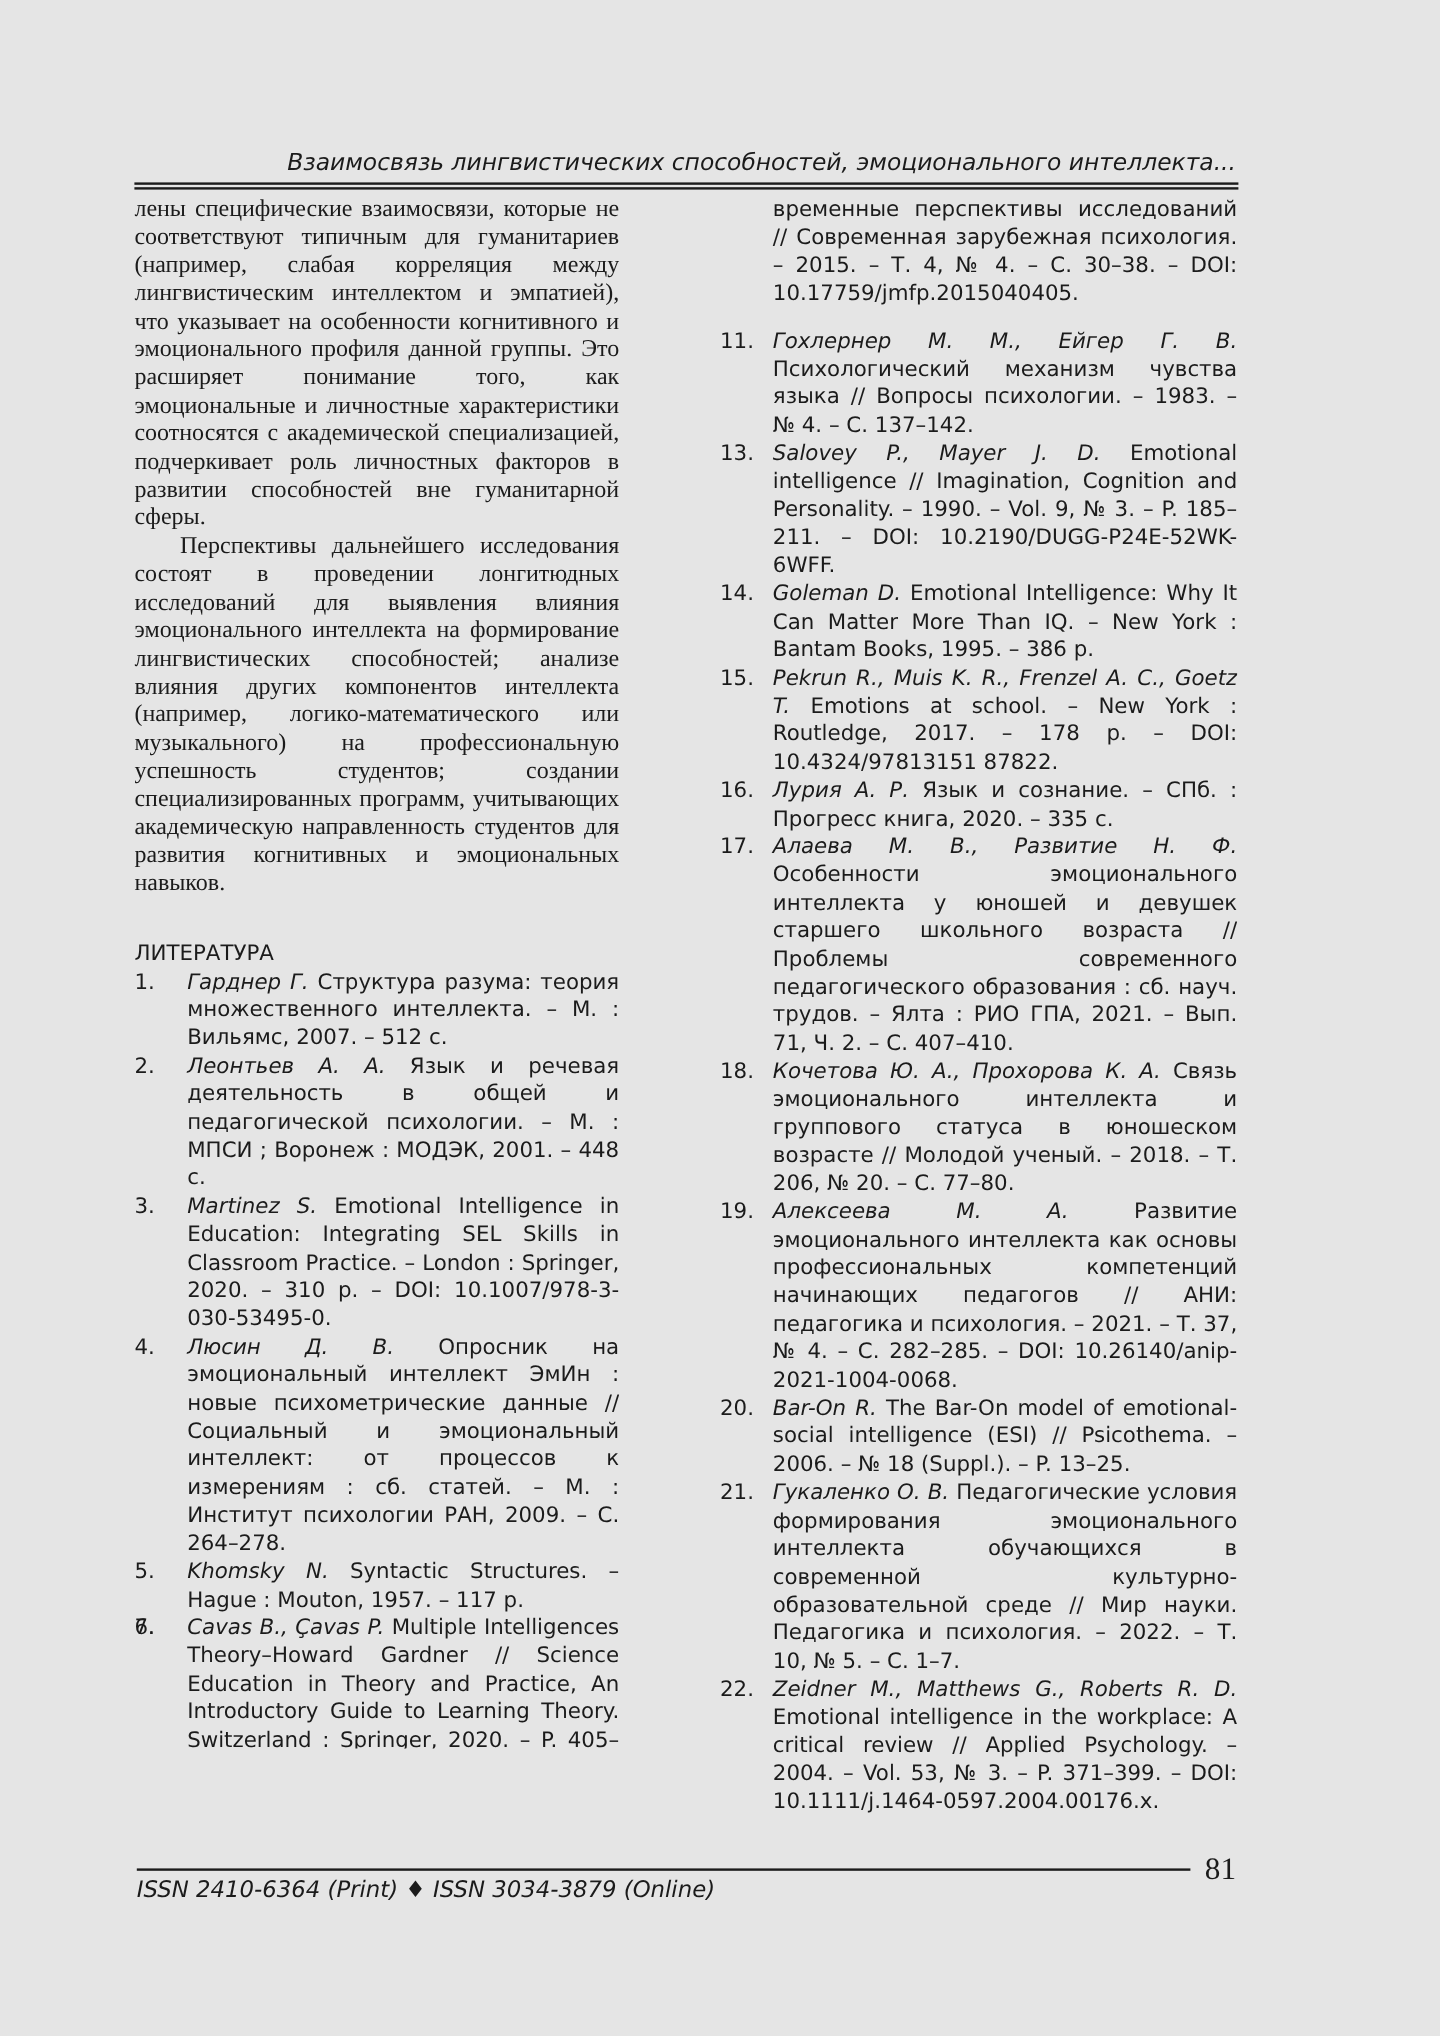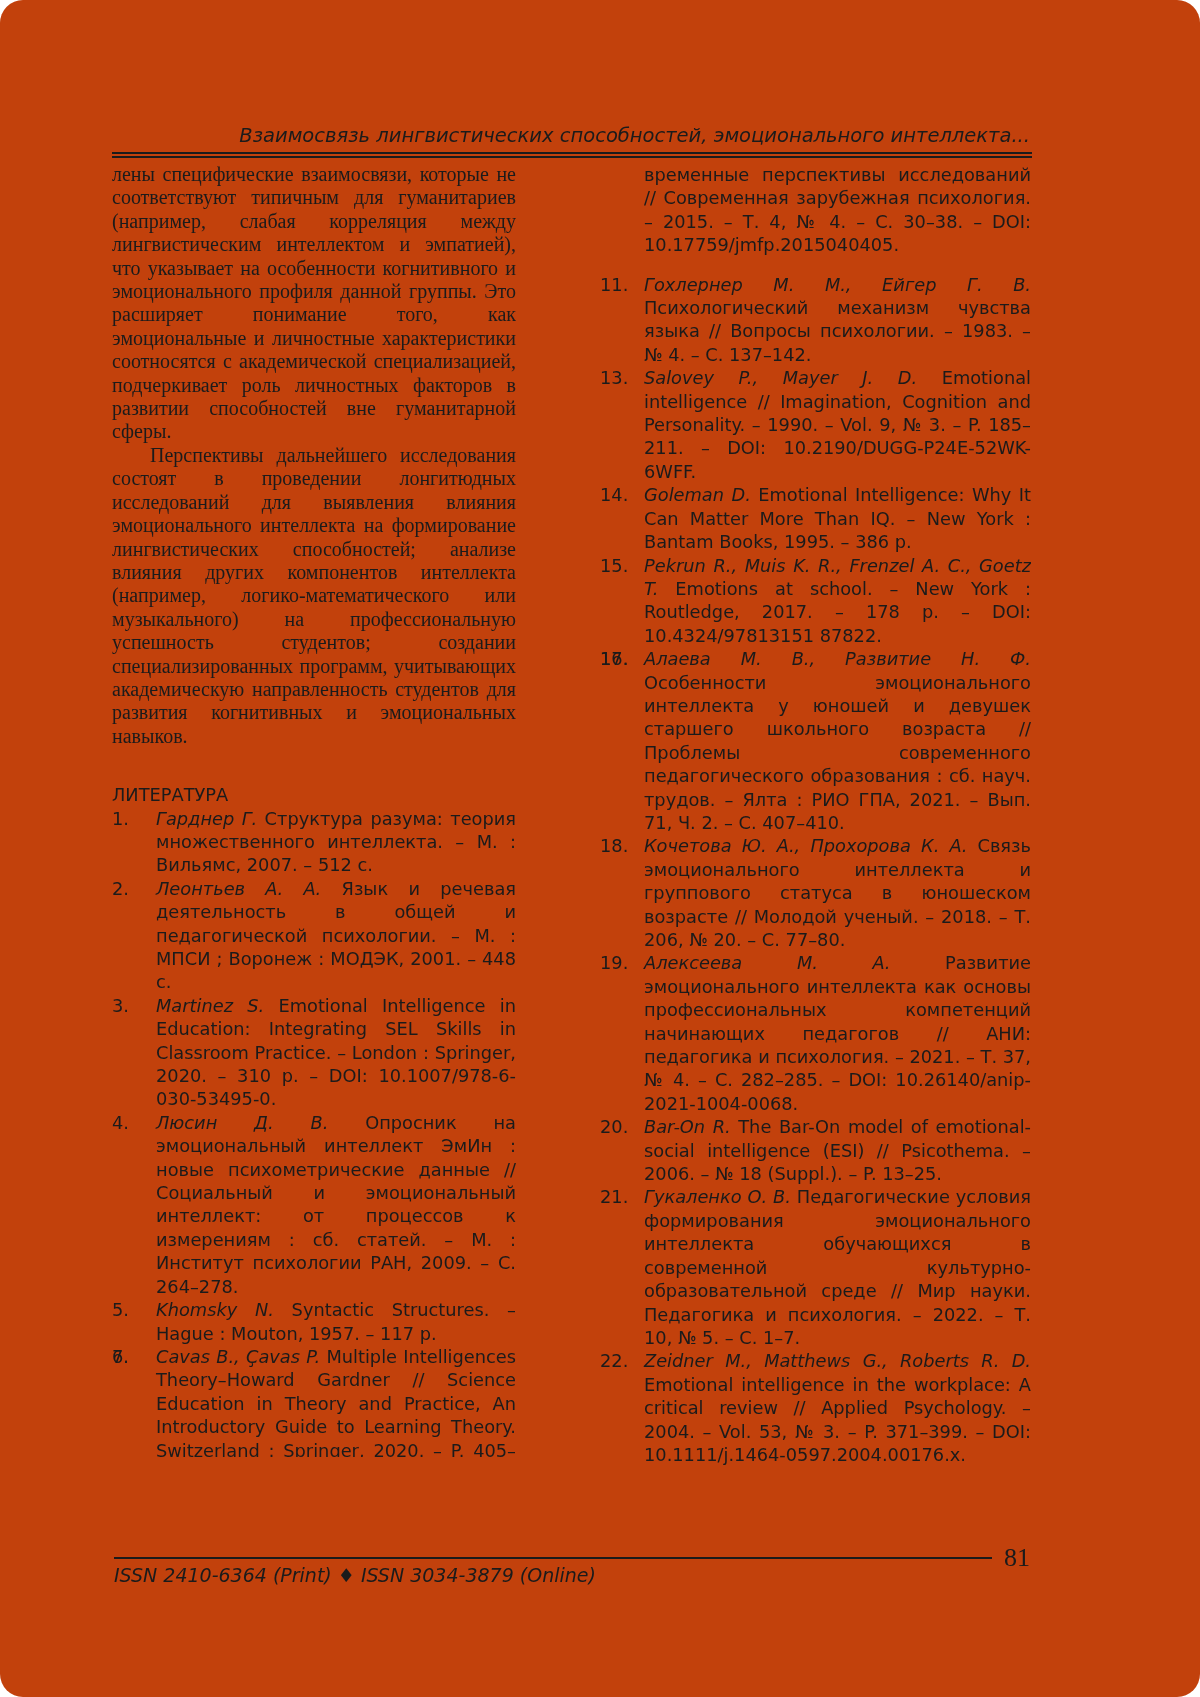--- a/index.html
+++ b/index.html
@@ -1,22 +1,21 @@
 <!DOCTYPE html>
 <html lang="ru"><head>
 <meta charset="utf-8">
 <style>
   html,body{margin:0;padding:0;background:#ffffff;}
   .page{
     position:relative;
     width:1200px;height:1697px;
-    background:#c2410c;
+    background:#e5e5e5;
     color:#1b1b1b;
     overflow:hidden;
-    border-radius:23px;
   }
   
   .running-head{
     position:absolute;left:112px;top:124px;width:918px;
     text-align:right;
     font:italic 19.5px/24px "DejaVu Sans",sans-serif;
     color:#1b1b1b;
     white-space:nowrap;
   }
   .header-rule{
@@ -79,36 +78,36 @@
 
   <div class="header-rule"></div>
 
   <div class="col col-left">
     <p class="body-par">лены специфические взаимосвязи, которые не соответствуют типичным для гуманитариев (например, слабая корреляция между лингвистическим интеллектом и эмпатией), что указывает на особенности когнитивного и эмоционального профиля данной группы. Это расширяет понимание того, как эмоциональные и личностные характеристики соотносятся с академической специализацией, подчеркивает роль личностных факторов в развитии способностей вне гуманитарной сферы.</p>
     <p class="body-par indent">Перспективы дальнейшего исследования состоят в проведении лонгитюдных исследований для выявления влияния эмоционального интеллекта на формирование лингвистических способностей; анализе влияния других компонентов интеллекта (например, логико-математического или музыкального) на профессиональную успешность студентов; создании специализированных программ, учитывающих академическую направленность студентов для развития когнитивных и эмоциональных навыков.</p>
     <div class="list-heading">ЛИТЕРАТУРА</div>
     <div class="ref-list">
         <div class="ref-item"><span class="ref-num">1.</span><span><i>Гарднер Г.</i><span> Структура разума: теория множественного интеллекта. – М. : Вильямс, 2007. – 512 с.</span></span></div>
         <div class="ref-item"><span class="ref-num">2.</span><span><i>Леонтьев А. А.</i><span> Язык и речевая деятельность в общей и педагогической психологии. – М. : МПСИ ; Воронеж : МОДЭК, 2001. – 448 с.</span></span></div>
-        <div class="ref-item"><span class="ref-num">3.</span><span><i>Martinez S.</i><span> Emotional Intelligence in Education: Integrating SEL Skills in Classroom Practice. – London : Springer, 2020. – 310 p. – DOI: 10.1007/978-6-030-53495-0.</span></span></div>
+        <div class="ref-item"><span class="ref-num">3.</span><span><i>Martinez S.</i><span> Emotional Intelligence in Education: Integrating SEL Skills in Classroom Practice. – London : Springer, 2020. – 310 p. – DOI: 10.1007/978-3-030-53495-0.</span></span></div>
         <div class="ref-item"><span class="ref-num">4.</span><span><i>Люсин Д. В.</i><span> Опросник на эмоциональный интеллект ЭмИн : новые психометрические данные // Социальный и эмоциональный интеллект: от процессов к измерениям : сб. статей. – М. : Институт психологии РАН, 2009. – С. 264–278.</span></span></div>
         <div class="ref-item"><span class="ref-num">5.</span><span><i>Khomsky N.</i><span> Syntactic Structures. – Hague : Mouton, 1957. – 117 p.</span></span></div>
         <div class="ref-item"><span class="ref-num">6.</span></div>
         <div class="ref-item"><span class="ref-num">7.</span><span><i>Cavas B., Çavas P.</i><span> Multiple Intelligences Theory–Howard Gardner // Science Education in Theory and Practice, An Introductory Guide to Learning Theory. Switzerland : Springer, 2020. – P. 405–418. – DOI: 10.1007/978-3-030-43620-9_27.</span></span></div>
       </div>
   </div>
 
   <div class="col col-right">
     <p class="cont-par">временные перспективы исследований // Современная зарубежная психология. – 2015. – Т. 4, № 4. – С. 30–38. – DOI: 10.17759/jmfp.2015040405.</p>
     <div class="ref-list">
         <div class="ref-item"><span class="ref-num">11.</span><span><i>Гохлернер М. М., Ейгер Г. В.</i><span> Психологический механизм чувства языка // Вопросы психологии. – 1983. – № 4. – С. 137–142.</span></span></div>
         <div class="ref-item"><span class="ref-num">13.</span><span><i>Salovey P., Mayer J. D.</i><span> Emotional intelligence // Imagination, Cognition and Personality. – 1990. – Vol. 9, № 3. – P. 185–211. – DOI: 10.2190/DUGG-P24E-52WK-6WFF.</span></span></div>
         <div class="ref-item"><span class="ref-num">14.</span><span><i>Goleman D.</i><span> Emotional Intelligence: Why It Can Matter More Than IQ. – New York : Bantam Books, 1995. – 386 p.</span></span></div>
         <div class="ref-item"><span class="ref-num">15.</span><span><i>Pekrun R., Muis K. R., Frenzel A. C., Goetz T.</i><span> Emotions at school. – New York : Routledge, 2017. – 178 p. – DOI: 10.4324/97813151 87822.</span></span></div>
-        <div class="ref-item"><span class="ref-num">16.</span></div>
+        <div class="ref-item"><span class="ref-num">16.</span><span><i>Лурия А. Р.</i><span> Язык и сознание. – СПб. : Прогресс книга, 2020. – 335 с.</span></span></div>
         <div class="ref-item"><span class="ref-num">17.</span><span><i>Алаева М. В., Развитие Н. Ф.</i><span> Особенности эмоционального интеллекта у юношей и девушек старшего школьного возраста // Проблемы современного педагогического образования : сб. науч. трудов. – Ялта : РИО ГПА, 2021. – Вып. 71, Ч. 2. – С. 407–410.</span></span></div>
         <div class="ref-item"><span class="ref-num">18.</span><span><i>Кочетова Ю. А., Прохорова К. А.</i><span> Связь эмоционального интеллекта и группового статуса в юношеском возрасте // Молодой ученый. – 2018. – Т. 206, № 20. – С. 77–80.</span></span></div>
         <div class="ref-item"><span class="ref-num">19.</span><span><i>Алексеева М. А.</i><span> Развитие эмоционального интеллекта как основы профессиональных компетенций начинающих педагогов // АНИ: педагогика и психология. – 2021. – Т. 37, № 4. – С. 282–285. – DOI: 10.26140/anip-2021-1004-0068.</span></span></div>
         <div class="ref-item"><span class="ref-num">20.</span><span><i>Bar-On R.</i><span> The Bar-On model of emotional-social intelligence (ESI) // Psicothema. – 2006. – № 18 (Suppl.). – P. 13–25.</span></span></div>
         <div class="ref-item"><span class="ref-num">21.</span><span><i>Гукаленко О. В.</i><span> Педагогические условия формирования эмоционального интеллекта обучающихся в современной культурно-образовательной среде // Мир науки. Педагогика и психология. – 2022. – Т. 10, № 5. – С. 1–7.</span></span></div>
         <div class="ref-item"><span class="ref-num">22.</span><span><i>Zeidner M., Matthews G., Roberts R. D.</i><span> Emotional intelligence in the workplace: A critical review // Applied Psychology. – 2004. – Vol. 53, № 3. – P. 371–399. – DOI: 10.1111/j.1464-0597.2004.00176.x.</span></span></div>
       </div>
 
   </div>
 

